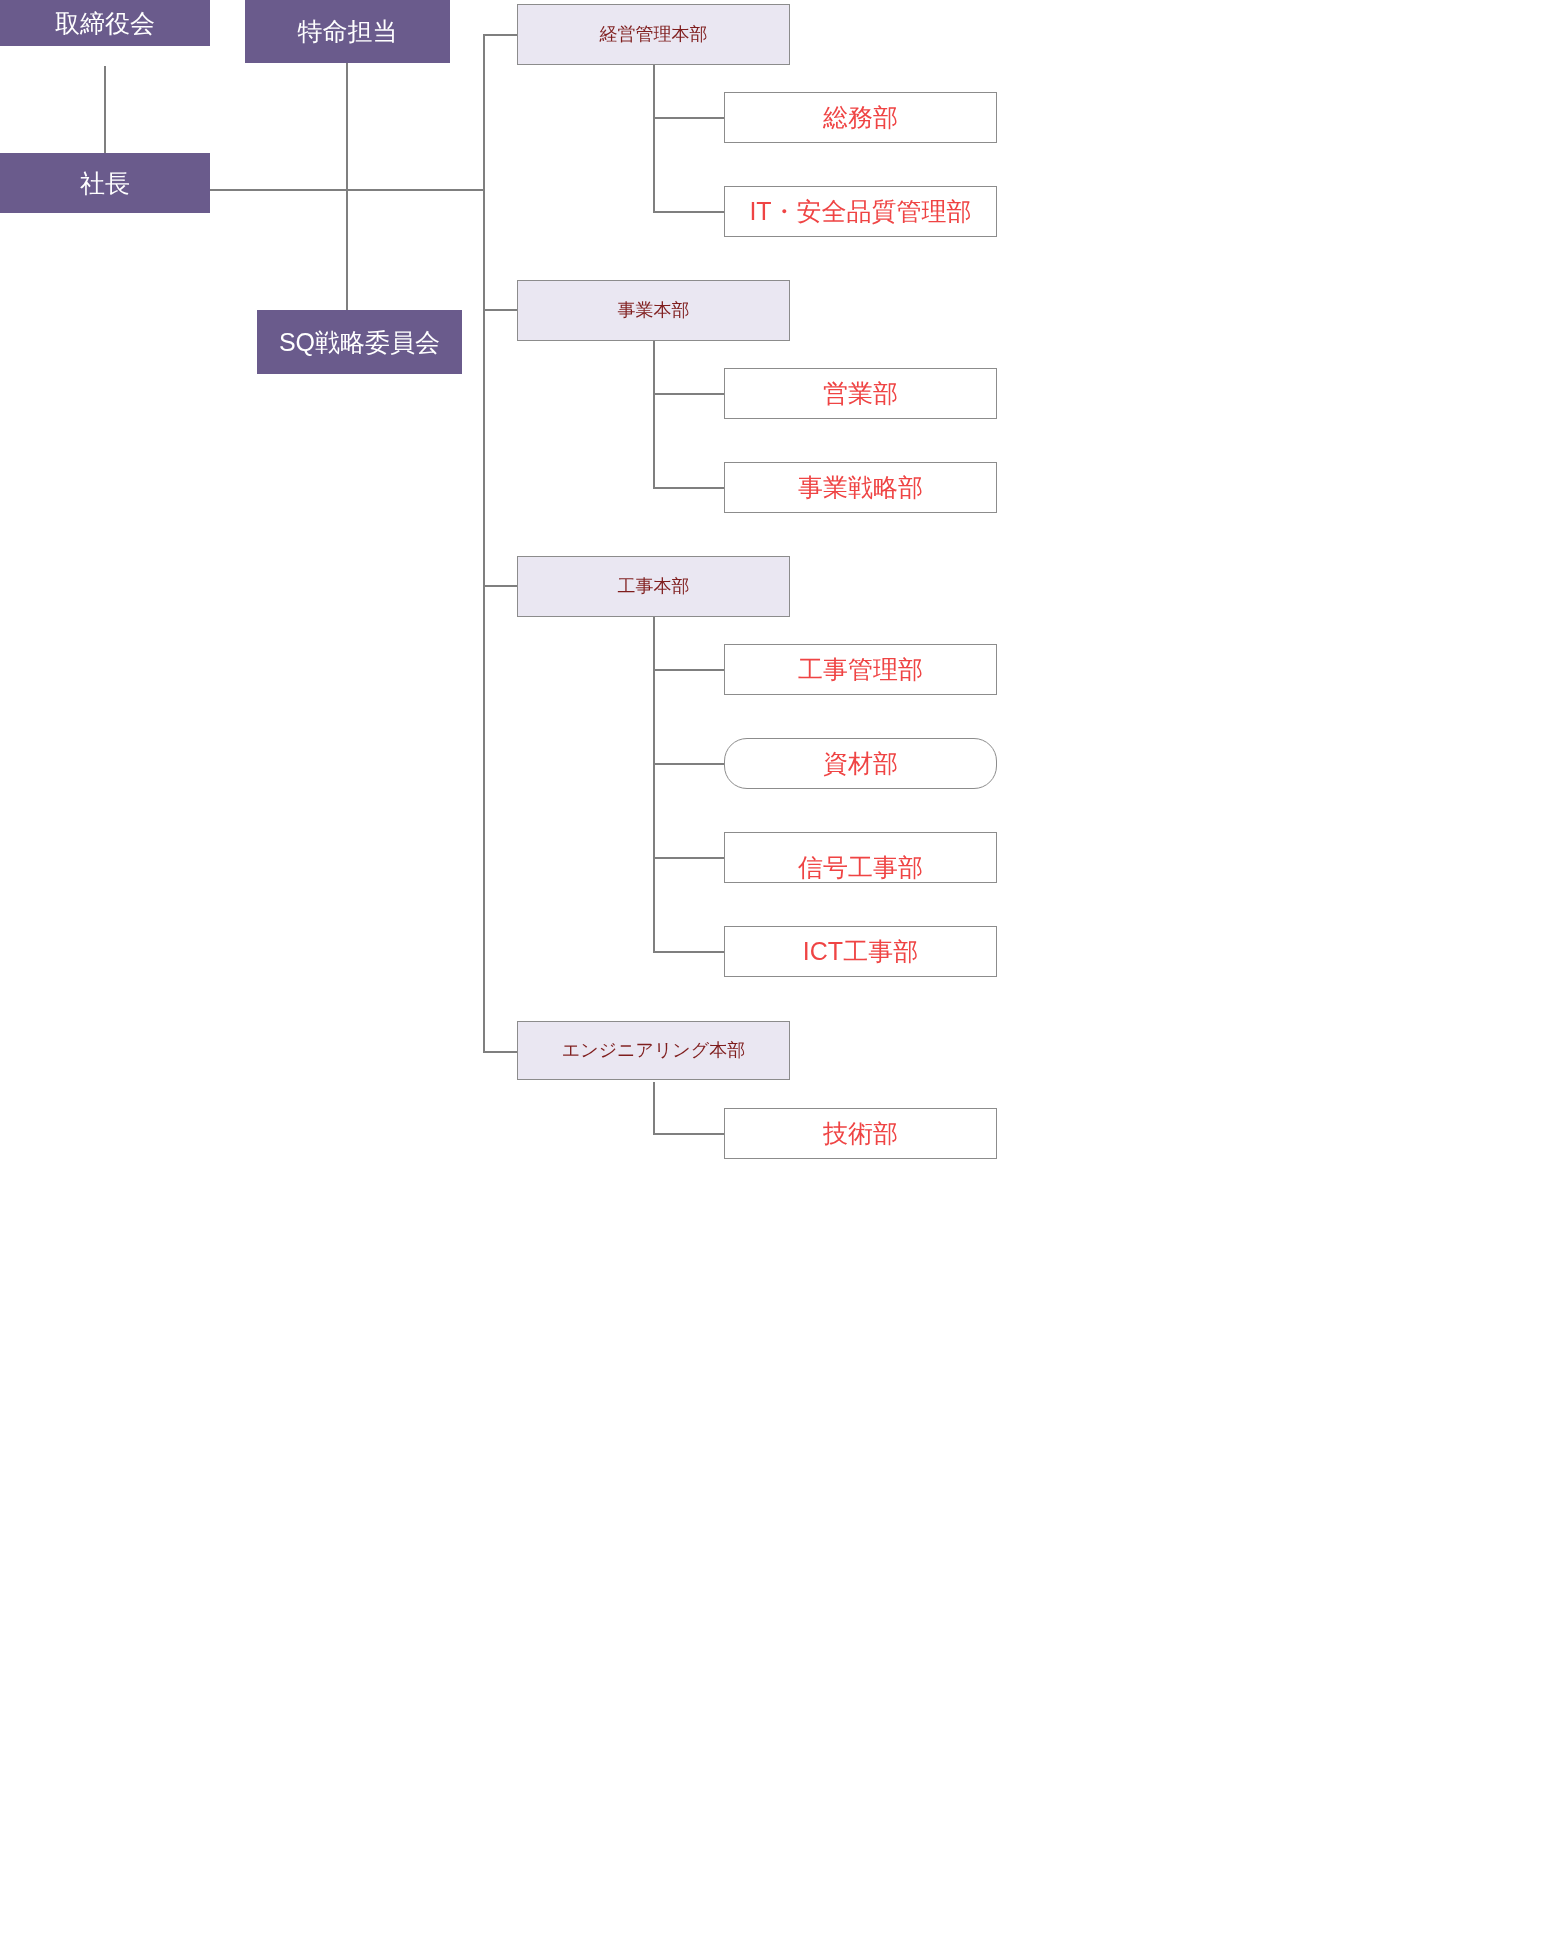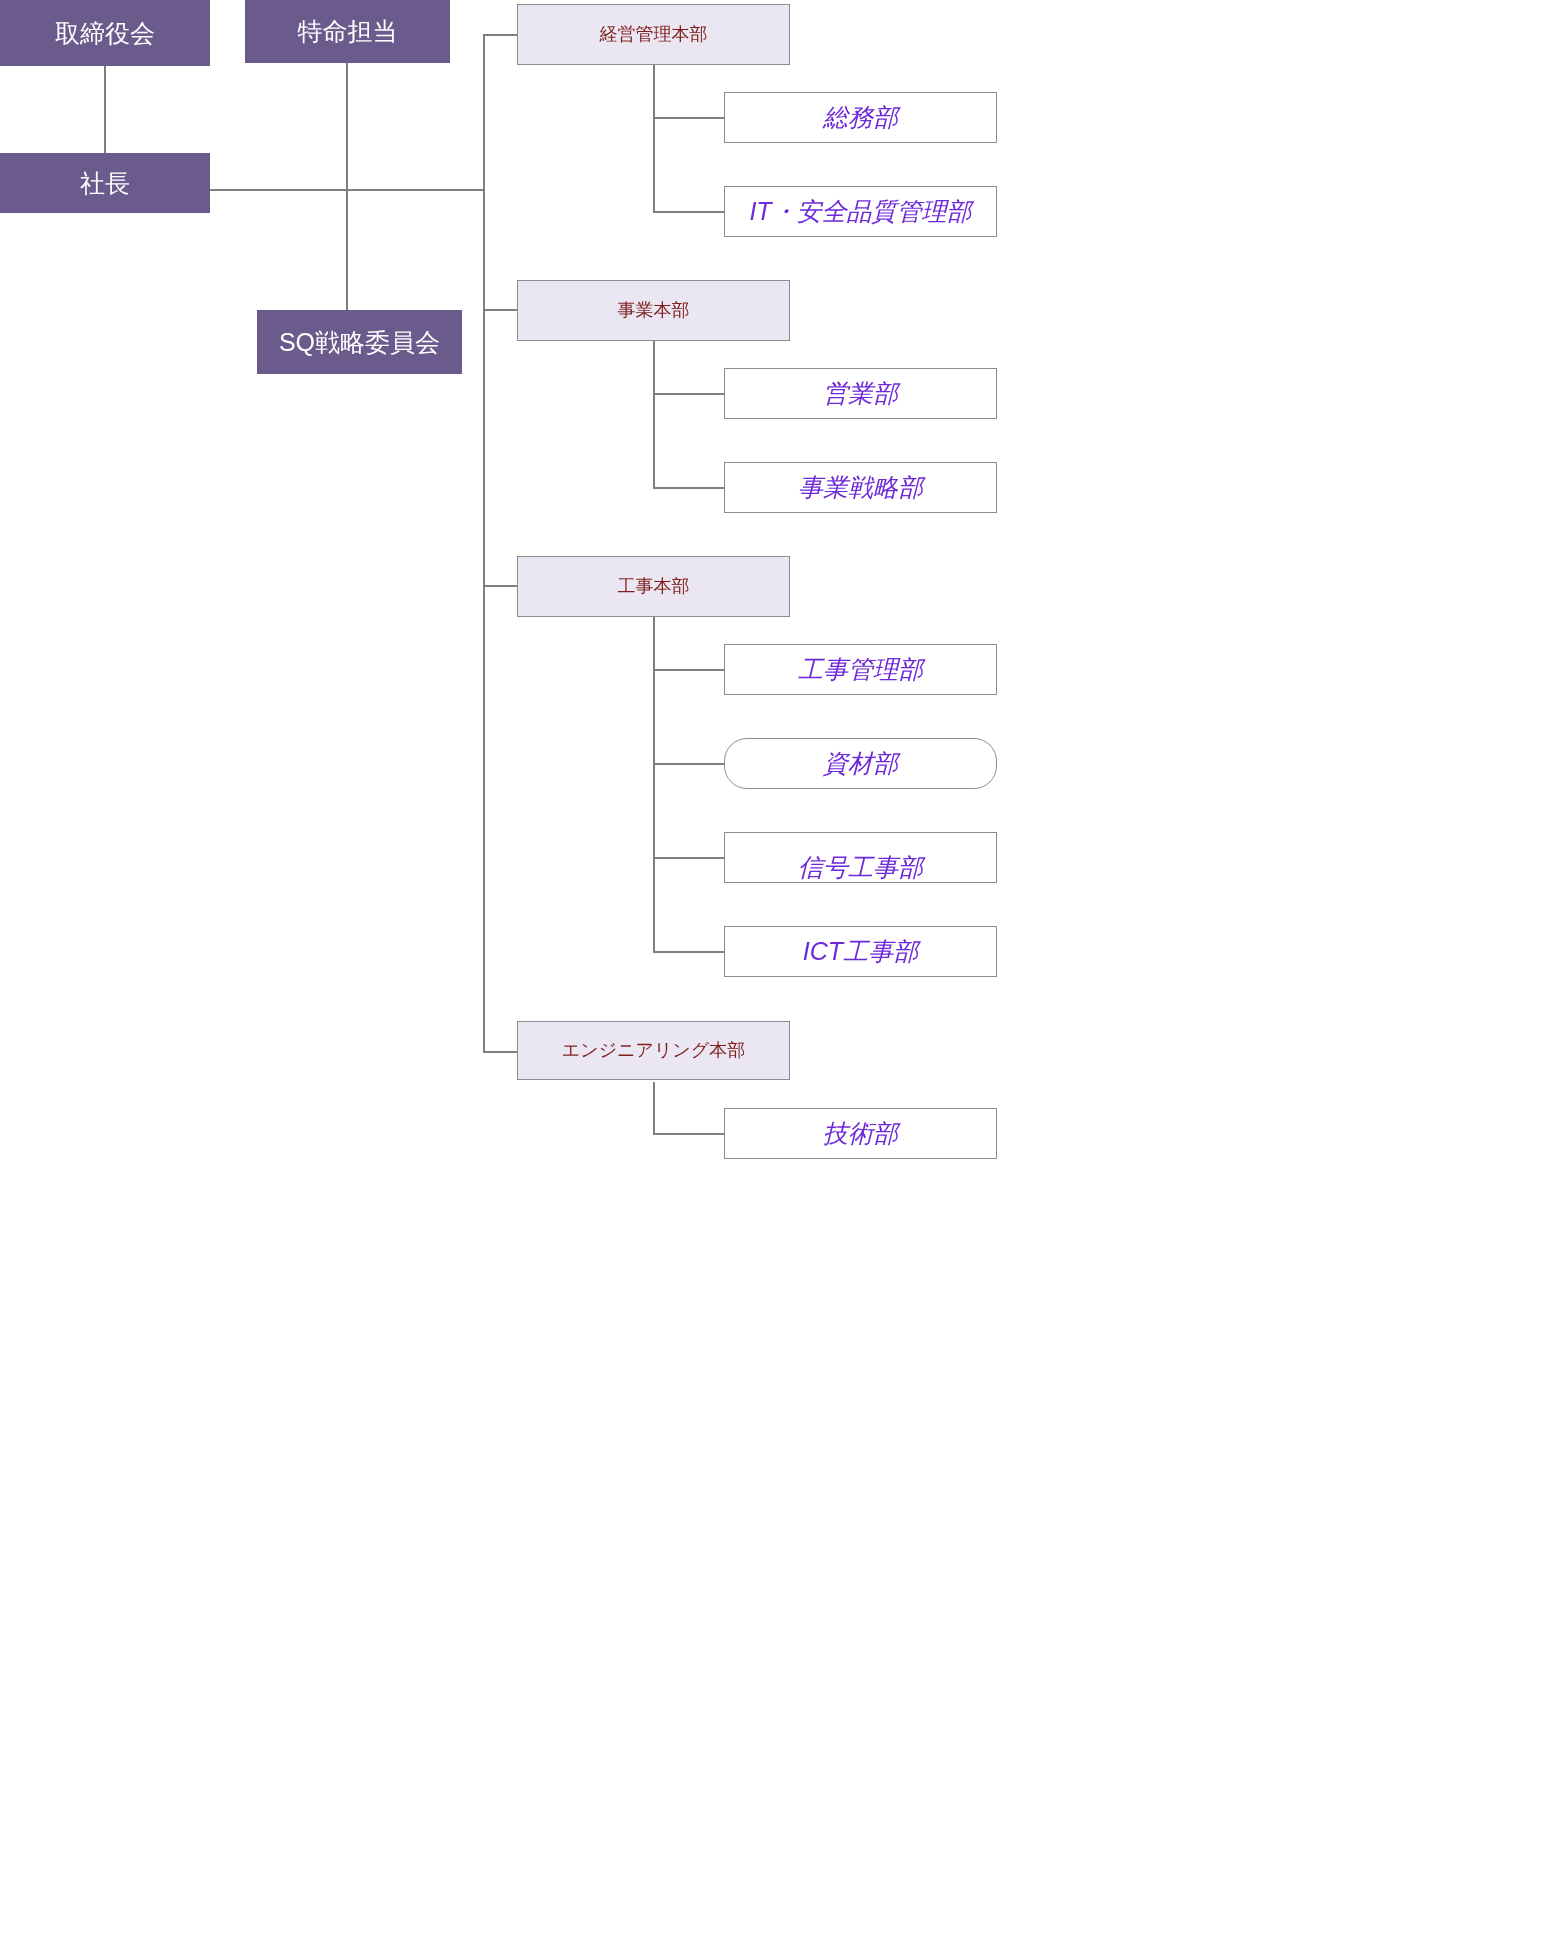--- a/index.html
+++ b/index.html
@@ -35,38 +35,37 @@
     font-size: 25px;
   }
   .node-division {
     background: #eae7f2;
     color: #7f1d1d;
     border: 1px solid #8c8c8c;
     font-size: 18px;
   }
   .node-department {
     background: #ffffff;
-    color: #6d28d9;
+    color: #ef4444;
     border: 1px solid #8c8c8c;
     font-size: 25px;
-    font-style: italic;
   }
   .conn {
     position: absolute;
     background: #7f7f7f;
   }
   .conn-v { width: 2px; }
   .conn-h { height: 2px; }
 </style>
 </head>
 <body>
 
 <div id="chart-root">
 
-  <div class="node node-exec" style="left:0px; top:0px; width:210px; height:66px;">
+  <div class="node node-exec" style="left:0px; top:0px; width:210px; height:46px;">
     <span>取締役会</span>
   </div>
 
   <div class="node node-exec" style="left:245px; top:0px; width:205px; height:63px;">
     <span>特命担当</span>
   </div>
 
   <div class="node node-exec" style="left:0px; top:153px; width:210px; height:60px;">
     <span>社長</span>
   </div>

